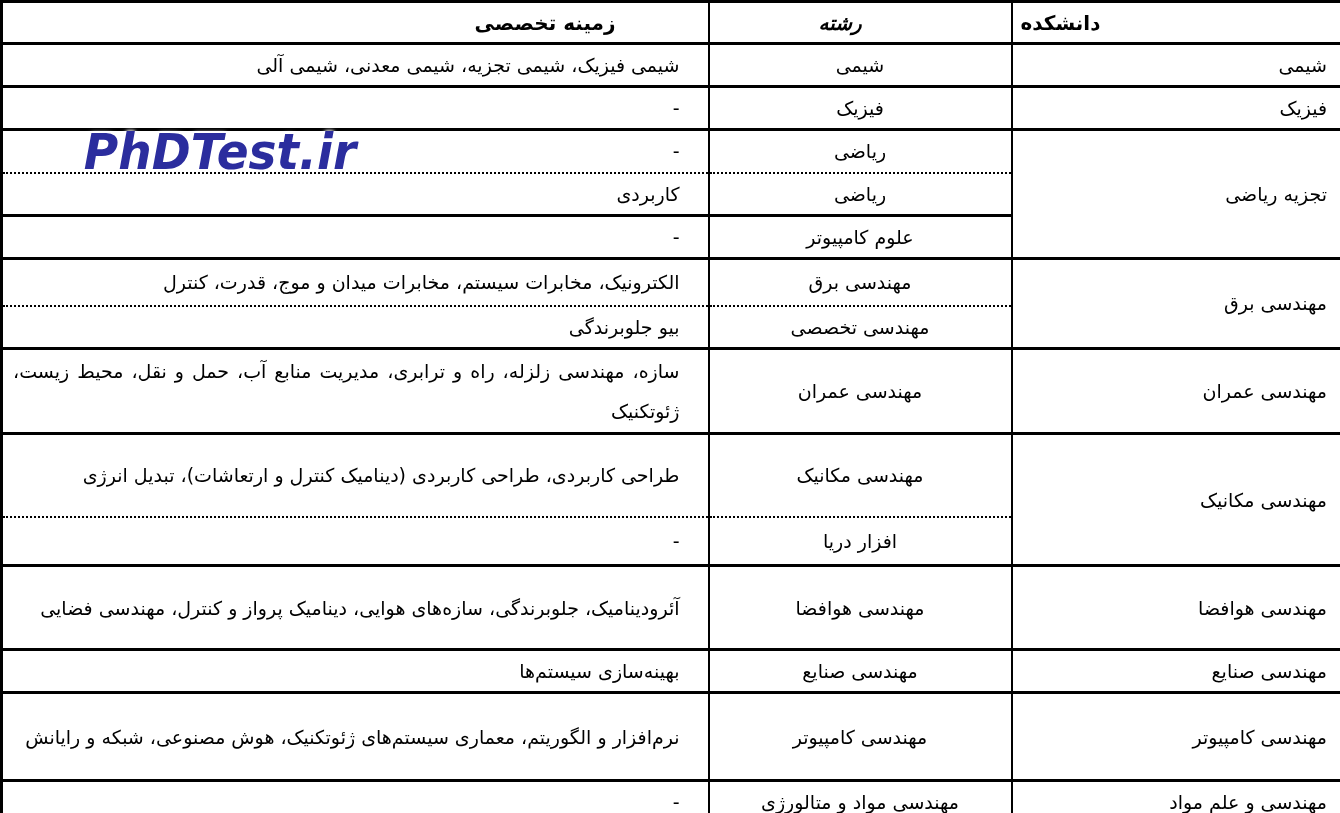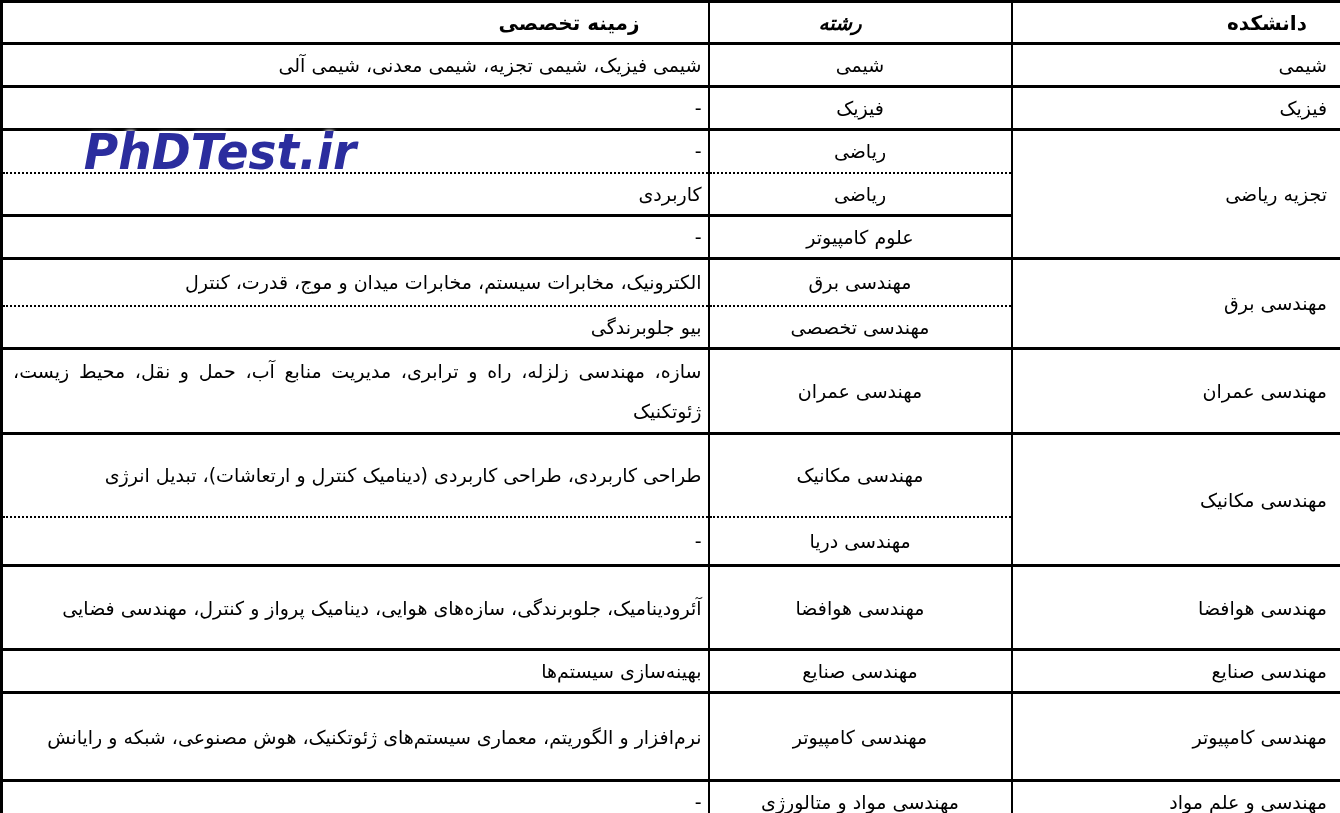--- a/index.html
+++ b/index.html
@@ -31,37 +31,37 @@
     font-size: 19px;
     color: #000;
     padding: 0;
     overflow: hidden;
   }
   th {
     font-size: 20px;
     font-weight: bold;
     white-space: nowrap;
   }
-  th.h-faculty { text-align: right; padding-left: 8px;  padding-right: 33px; }
+  th.h-faculty { text-align: left; padding-left: 8px;  padding-right: 33px; }
   th.h-major   { text-align: center; padding-right: 40px; font-style: italic; }
-  th.h-spec    { text-align: right; padding-left: 8px;  padding-right: 68px; }
+  th.h-spec    { text-align: right; padding-left: 8px;  padding-right: 92px; }
 
   td.faculty-cell {
     text-align: right;
     padding-right: 13px;
     padding-left: 8px;
   }
   td.major-cell {
     text-align: center;
     padding: 0 6px;
   }
   td.spec-cell {
     text-align: justify;
     text-justify: inter-word;
-    padding-right: 6px;
+    padding-right: 28px;
     padding-left: 10px;
     line-height: 40px;
   }
 
   
   td.dot-b { border-bottom: 2px dotted #000; }
   td.dot-t { border-top: 2px dotted #000; }
 
   
   tr.r0  { height: 42px; } tr.r1  { height: 43px; } tr.r2  { height: 43px; }
@@ -149,21 +149,21 @@
       <td class="major-cell">مهندسی عمران</td>
       <td class="spec-cell">سازه، مهندسی زلزله، راه و ترابری، مدیریت منابع آب، حمل و نقل، محیط زیست، ژئوتکنیک</td>
     </tr>
 
     <tr class="r9">
       <td class="faculty-cell" rowspan="2">مهندسی مکانیک</td>
       <td class="major-cell dot-b">مهندسی مکانیک</td>
       <td class="spec-cell dot-b">طراحی کاربردی، طراحی کاربردی (دینامیک کنترل و ارتعاشات)، تبدیل انرژی</td>
     </tr>
     <tr class="r10">
-      <td class="major-cell dot-t">مهندسی دریا</td>
+      <td class="major-cell dot-t">افزار دریا</td>
       <td class="spec-cell dot-t">-</td>
     </tr>
 
     <tr class="r11">
       <td class="faculty-cell">مهندسی هوافضا</td>
       <td class="major-cell">مهندسی هوافضا</td>
       <td class="spec-cell">آئرودینامیک، جلوبرندگی، سازه‌های هوایی، دینامیک پرواز و کنترل، مهندسی فضایی</td>
     </tr>
 
     <tr class="r12">

